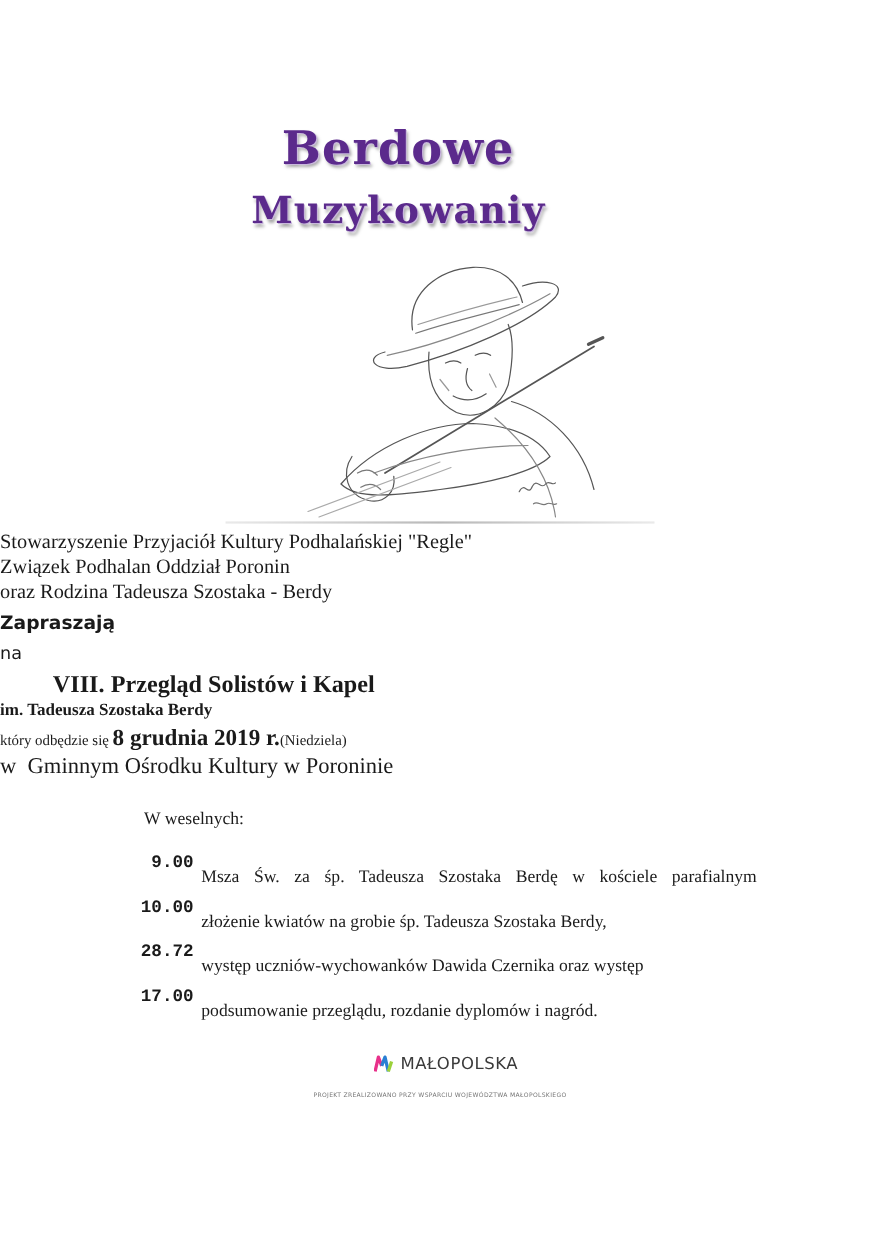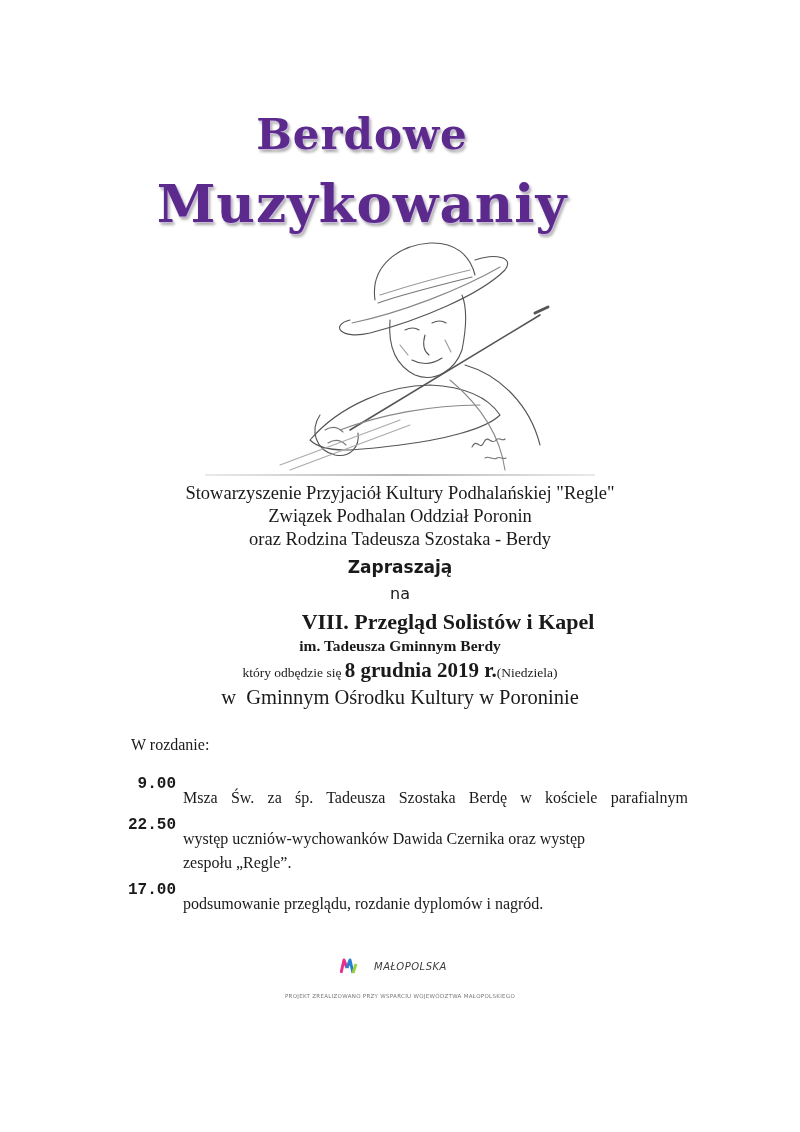--- a/index.html
+++ b/index.html
@@ -1,42 +1,42 @@
 <!DOCTYPE html>
 <html><head>
   <meta charset="utf-8">
   <style>
     html, body { margin:0; padding:0; background:#ffffff; }
     body { width:800px; height:1132px; position:relative; overflow:hidden; font-family:"Liberation Serif", serif; color:#1a1a1a; }
     .abs { position:absolute; }
     .title { left:0; width:724px; text-align:center; font-family:"DejaVu Serif", serif; font-weight:bold; color:#5b2a8c;
       text-shadow: 1px 1px 0 #c9b8dc, 2px 3px 3px rgba(0,0,0,0.35); letter-spacing:1px; }
     .t1 { top:110px; font-size:42px; }
-    .t2 { top:172px; font-size:53px; }
+    .t2 { top:172px; font-size:34px; }
     .illus { left:200px; top:215px; width:400px; height:262px; }
     .rule { left:205px; top:474px; width:390px; height:2px; background:linear-gradient(to right, rgba(150,150,150,0.2), #b8b8b8, rgba(150,150,150,0.2)); }
-    .center { left:0; width:800px; text-align:center; }
+    .center { left:0; width:800px; }
     .org { font-family:"Liberation Serif", serif; font-size:18.5px; line-height:22px; }
     .comic { font-family:"DejaVu Sans", sans-serif; }
     .zap { top:557px; font-size:17px; font-weight:bold; }
     .na { top:584px; font-size:16px; }
     .event { top:609px; font-size:22px; font-weight:bold;margin-left:48px; }
     .im { top:637px; font-size:15.5px; font-weight:bold; }
     .date { top:658px; font-size:13.5px; }
     .date .big { font-size:21px; font-weight:bold; }
     .venue { top:686px; font-size:20.5px; }
     .prog-head { left:131px; top:736px; font-size:16px; }
     .prog { left:128px; top:772px; width:560px; font-size:16px; }
     .row { display:flex; line-height:24px; margin-bottom:2.5px; }
     .time { width:48px; text-align:right; font-weight:bold; padding-right:7px; flex:none;font-family:Liberation Mono, monospace; }
     .desc { flex:1;margin-top:14px; }
     .desc.justify { text-align:justify; text-align-last:justify; }
     .cont { padding-left:55px; line-height:24px; margin-top:-2px; margin-bottom:2.5px; }
     .logo { left:340px; top:958px; display:flex; align-items:center; }
-    .logo-text { font-family:"DejaVu Sans", sans-serif; font-size:10px; color:#3b3b3b; letter-spacing:0.5px; margin-left:16px;font-style:italic; }
+    .logo-text { font-family:"DejaVu Sans", sans-serif; font-size:15px; color:#3b3b3b; letter-spacing:0.5px; margin-left:6px; }
     .foot { left:0; width:800px; top:993px; text-align:center; font-family:"DejaVu Sans", sans-serif; font-size:5.5px; color:#777; letter-spacing:0.3px; }
   </style>
 </head>
 <body>
 
 <div class="abs title t1">Berdowe</div>
 <div class="abs title t2">Muzykowaniy</div>
 
 <div class="abs illus">
   <svg width="400" height="262" viewBox="0 0 400 262" fill="none" stroke="#555" stroke-width="1.1" stroke-linecap="round">
@@ -76,41 +76,44 @@
 <div class="abs rule"></div>
 
 <div class="abs center org" style="top:482px;">Stowarzyszenie Przyjaciół Kultury Podhalańskiej "Regle"</div>
 <div class="abs center org" style="top:505px;">Związek Podhalan Oddział Poronin</div>
 <div class="abs center org" style="top:528px;">oraz Rodzina Tadeusza Szostaka - Berdy</div>
 
 <div class="abs center comic zap">Zapraszają</div>
 <div class="abs center comic na">na</div>
 
 <div class="abs center event">VIII. Przegląd Solistów i Kapel</div>
-<div class="abs center im">im. Tadeusza Gminnym Berdy</div>
+<div class="abs center im">im. Tadeusza Szostaka Berdy</div>
 
 <div class="abs center date">
   <span>który odbędzie się</span>
   <span class="big">8 grudnia 2019 r.</span><span>(Niedziela)</span>
 </div>
 
 <div class="abs center venue" style="white-space:pre;">w  Gminnym Ośrodku Kultury w Poroninie</div>
 
-<div class="abs prog-head">W rozdanie:</div>
+<div class="abs prog-head">W weselnych:</div>
 
 <div class="abs prog">
   <div class="row">
     <span class="time">9.00</span>
     <span class="desc justify">Msza Św. za śp. Tadeusza Szostaka Berdę w kościele parafialnym</span>
   </div>
   <div class="row">
-    <span class="time">22.50</span>
+    <span class="time">10.00</span>
+    <span class="desc">złożenie kwiatów na grobie śp. Tadeusza Szostaka Berdy,</span>
+  </div>
+  <div class="row">
+    <span class="time">28.72</span>
     <span class="desc">występ uczniów-wychowanków Dawida Czernika oraz występ</span>
   </div>
-  <div class="cont">zespołu „Regle”.</div>
   <div class="row">
     <span class="time">17.00</span>
     <span class="desc">podsumowanie przeglądu, rozdanie dyplomów i nagród.</span>
   </div>
 </div>
 
 <div class="abs logo">
   <svg width="18" height="16" viewBox="0 0 18 16">
     <path d="M1 15 L4 2 L7 10" stroke="#e8308a" stroke-width="3" fill="none" stroke-linejoin="round"></path>
     <path d="M7 10 L10 2 L13 15" stroke="#2a7fd4" stroke-width="3" fill="none" stroke-linejoin="round"></path>

